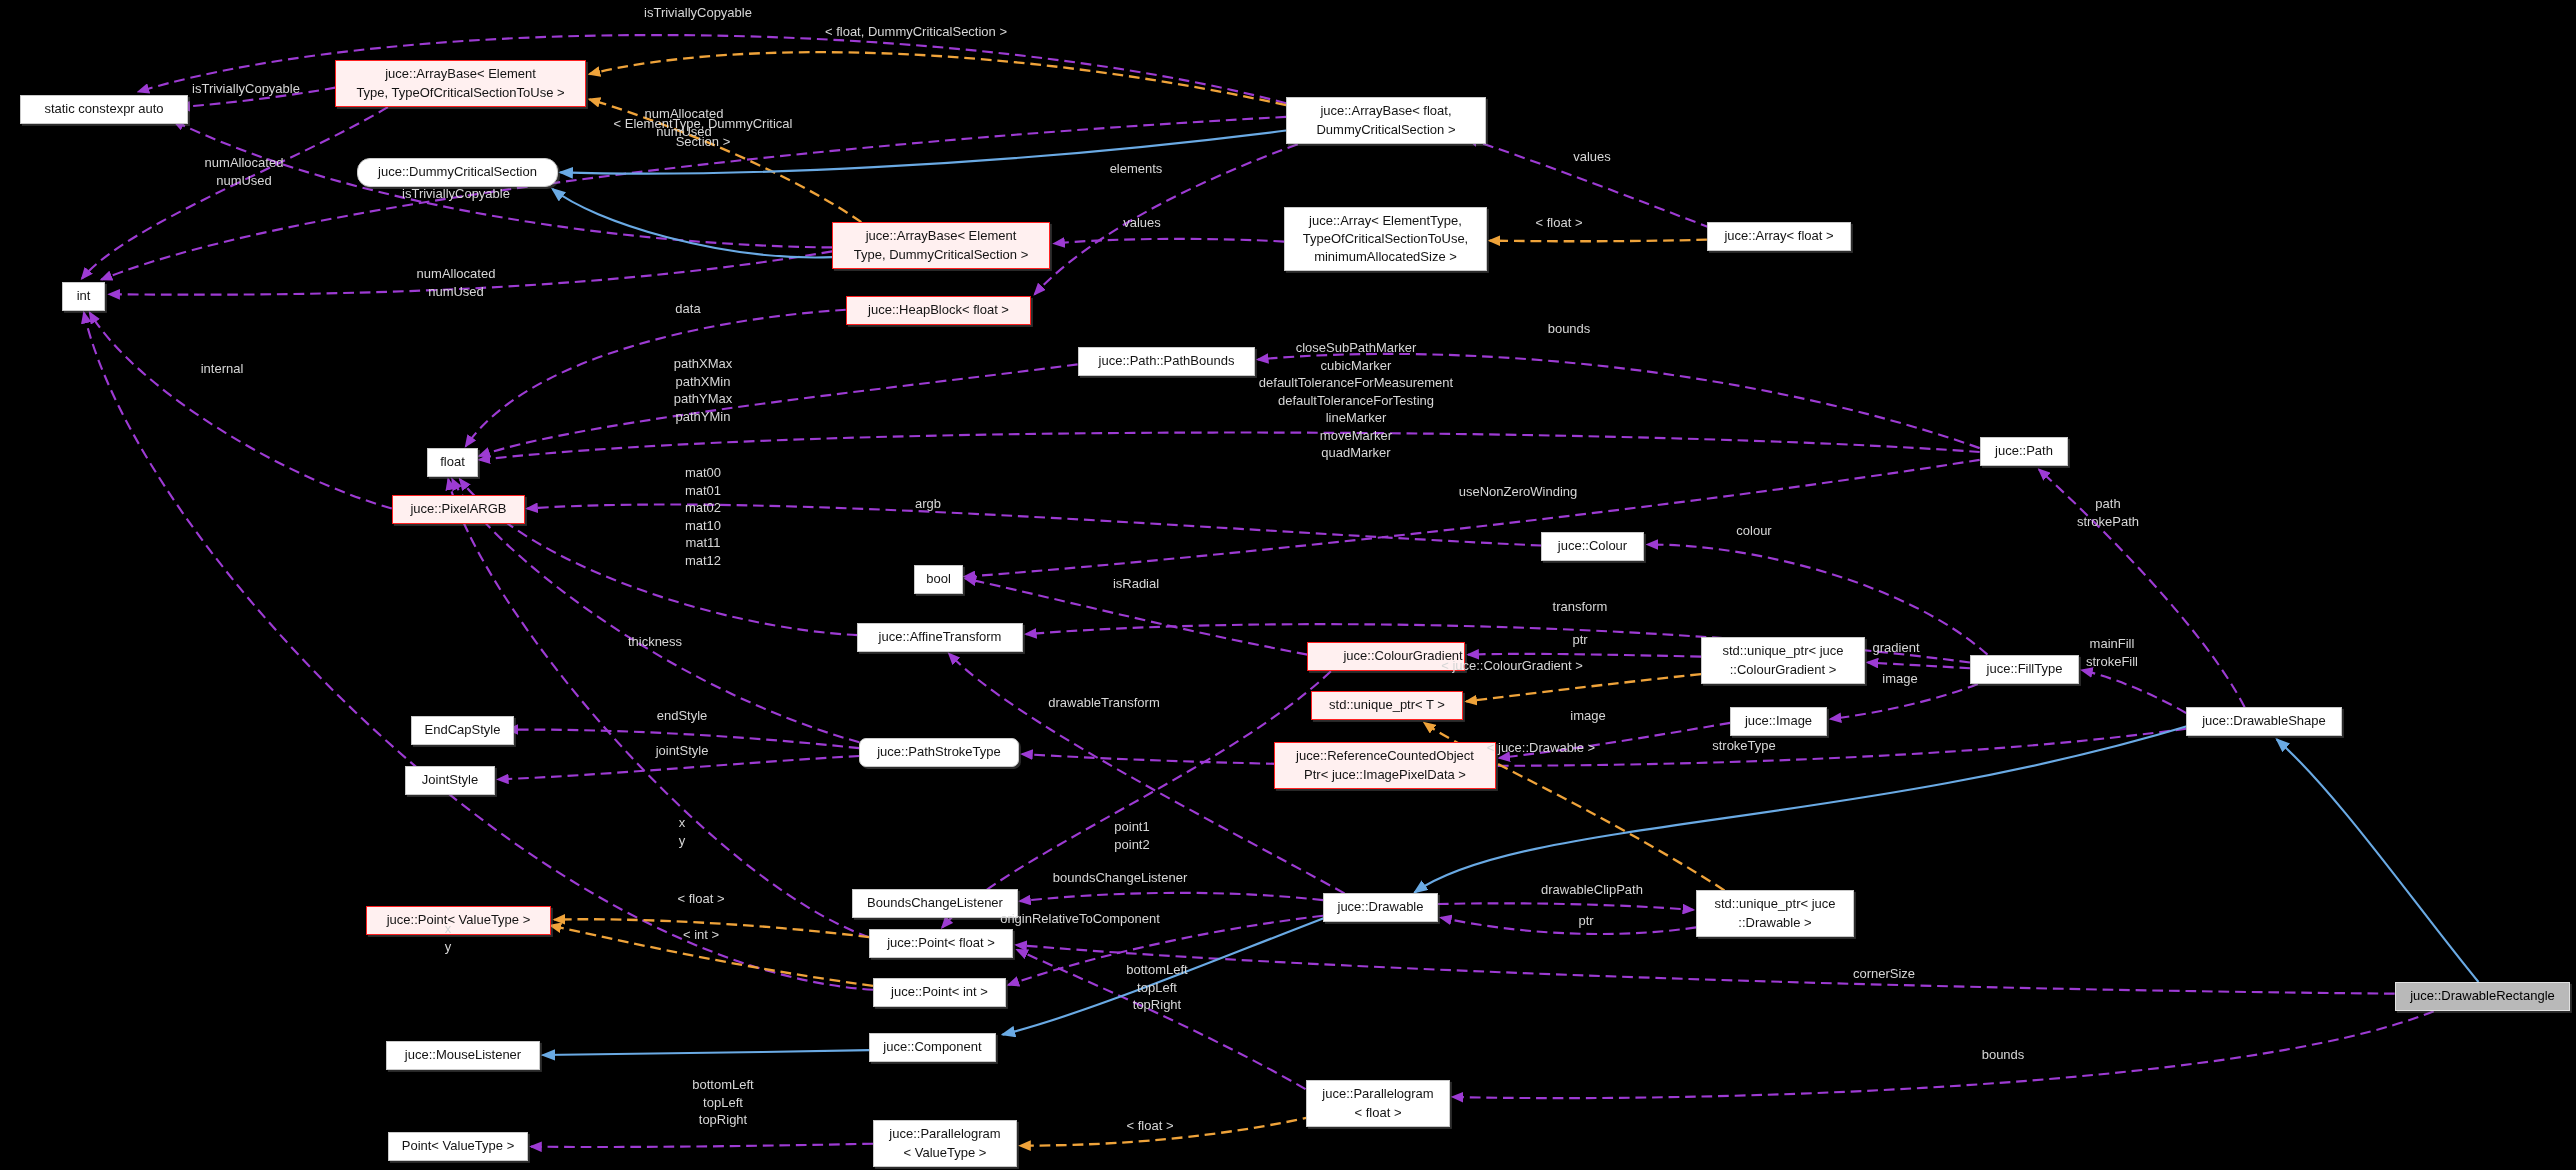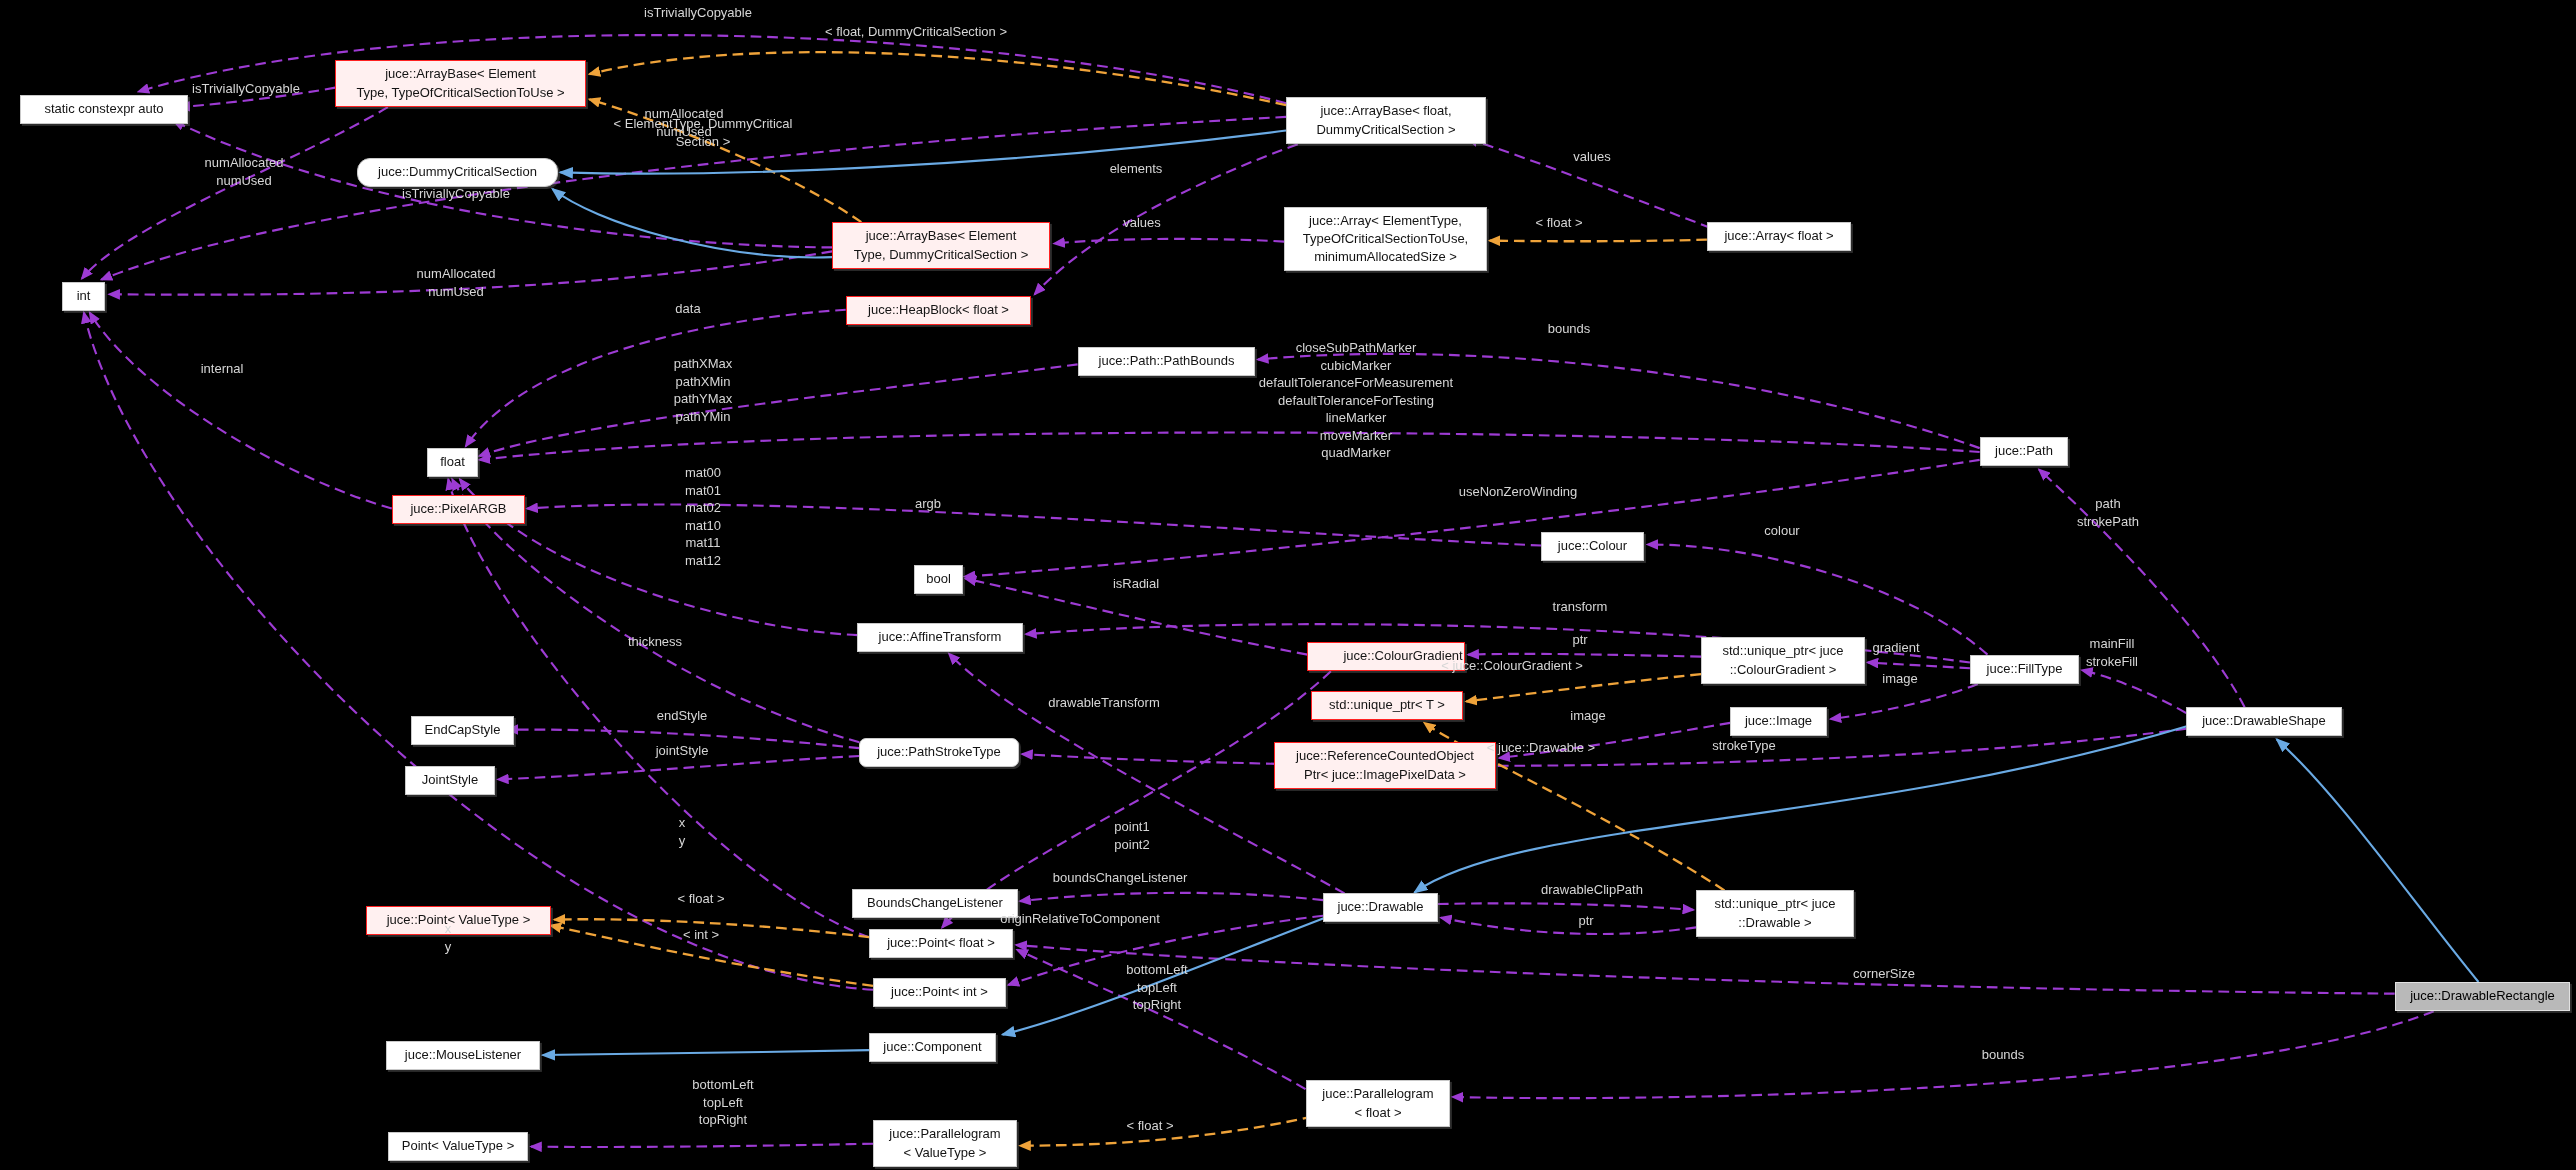--- a/index.html
+++ b/index.html
@@ -179,21 +179,21 @@
 quadMarker</div>
       <div class="edge-label" style="left: 1518px; top: 483px;">useNonZeroWinding</div>
       <div class="edge-label" style="left: 703px; top: 464px;">mat00
 mat01
 mat02
 mat10
 mat11
 mat12</div>
       <div class="edge-label" style="left: 928px; top: 495px;">argb</div>
       <div class="edge-label" style="left: 222px; top: 360px;">internal</div>
-      <div class="edge-label" style="left: 1754px; top: 522px; margin-left: 28px;">colour</div>
+      <div class="edge-label" style="left: 1754px; top: 522px;">colour</div>
       <div class="edge-label" style="left: 1136px; top: 575px;">isRadial</div>
       <div class="edge-label" style="left: 1580px; top: 598px;">transform</div>
       <div class="edge-label" style="left: 1104px; top: 694px;">drawableTransform</div>
       <div class="edge-label" style="left: 1580px; top: 631px;">ptr</div>
       <div class="edge-label" style="left: 1896px; top: 639px;">gradient</div>
       <div class="edge-label" style="left: 1900px; top: 670px;">image</div>
       <div class="edge-label" style="left: 2112px; top: 635px;">mainFill
 strokeFill</div>
       <div class="edge-label" style="left: 2108px; top: 495px;">path
 strokePath</div>

